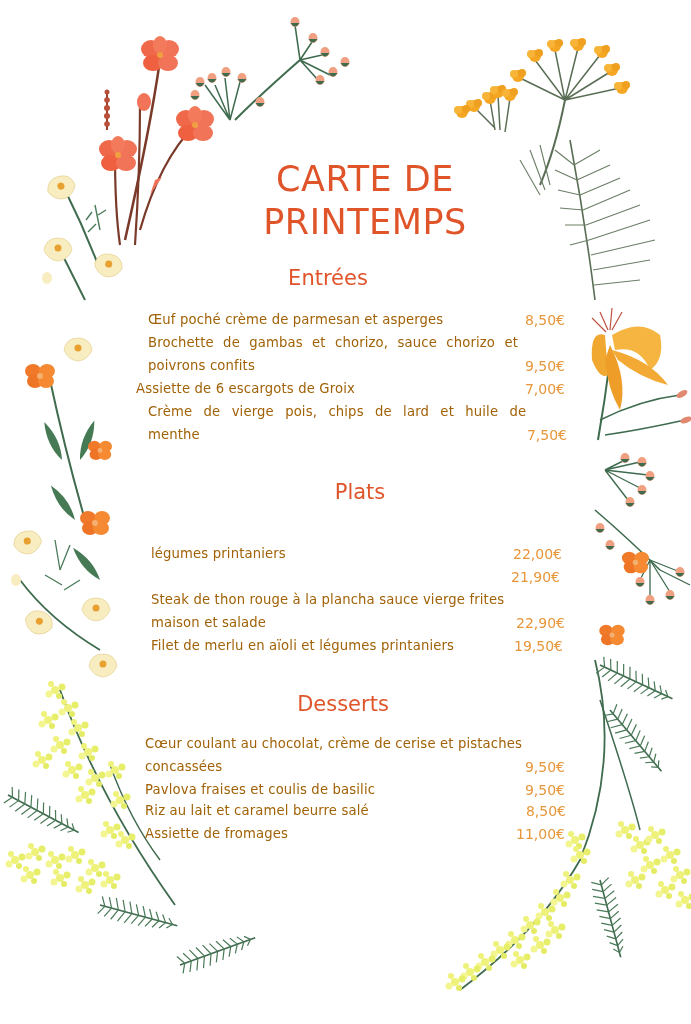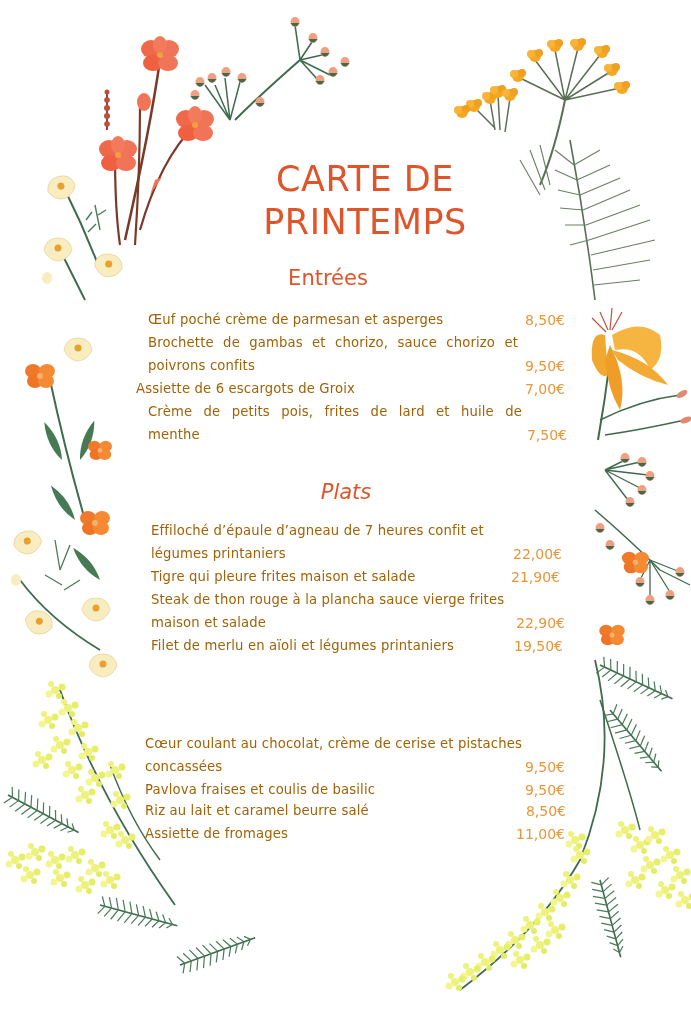--- a/index.html
+++ b/index.html
@@ -284,40 +284,39 @@
   <div class="line" style="left:148px;top:312px;">Œuf poché crème de parmesan et asperges</div>
   <div class="price" style="right:126px;top:312px;">8,50€</div>
 
   <div class="line" style="left:148px;top:335px;width:424px;word-spacing:5px;">Brochette de gambas et chorizo, sauce chorizo et</div>
   <div class="line" style="left:148px;top:358px;">poivrons confits</div>
   <div class="price" style="right:126px;top:358px;">9,50€</div>
 
   <div class="line" style="left:136px;top:381px;">Assiette de 6 escargots de Groix</div>
   <div class="price" style="right:126px;top:381px;">7,00€</div>
 
-  <div class="line" style="left:148px;top:404px;word-spacing:7px;">Crème de petits pois, frites de lard et huile de</div>
+  <div class="line" style="left:148px;top:404px;word-spacing:7px;">Crème de vierge pois, chips de lard et huile de</div>
   <div class="line" style="left:148px;top:427px;">menthe</div>
   <div class="price" style="right:124px;top:427px;">7,50€</div>
 
-  <div class="section-title" style="left:246px;top:480px;font-style:italic;">Plats</div>
-
-  <div class="line" style="left:151px;top:523px;">Effiloché d’épaule d’agneau de 7 heures confit  et</div>
+  <div class="section-title" style="left:260px;top:480px;">Plats</div>
+
   <div class="line" style="left:151px;top:546px;">légumes printaniers</div>
   <div class="price" style="right:129px;top:546px;">22,00€</div>
 
-  <div class="line" style="left:151px;top:569px;">Tigre qui pleure  frites maison et  salade</div>
   <div class="price" style="right:131px;top:569px;">21,90€</div>
 
   <div class="line" style="left:151px;top:592px;">Steak de thon rouge à la plancha sauce vierge frites</div>
   <div class="line" style="left:151px;top:615px;">maison et  salade</div>
   <div class="price" style="right:126px;top:615px;">22,90€</div>
 
   <div class="line" style="left:151px;top:638px;text-align:right;">Filet de merlu en aïoli et légumes printaniers</div>
   <div class="price" style="right:128px;top:638px;">19,50€</div>
 
+  <div class="section-title" style="left:243px;top:692px;">Desserts</div>
 
   <div class="line" style="left:145px;top:736px;">Cœur coulant au chocolat, crème de cerise et pistaches</div>
   <div class="line" style="left:145px;top:759px;">concassées</div>
   <div class="price" style="right:126px;top:759px;">9,50€</div>
 
   <div class="line" style="left:145px;top:782px;">Pavlova fraises et coulis de basilic</div>
   <div class="price" style="right:126px;top:782px;">9,50€</div>
 
   <div class="line" style="left:145px;top:803px;">Riz au lait et caramel beurre salé</div>
   <div class="price" style="right:125px;top:803px;">8,50€</div>

